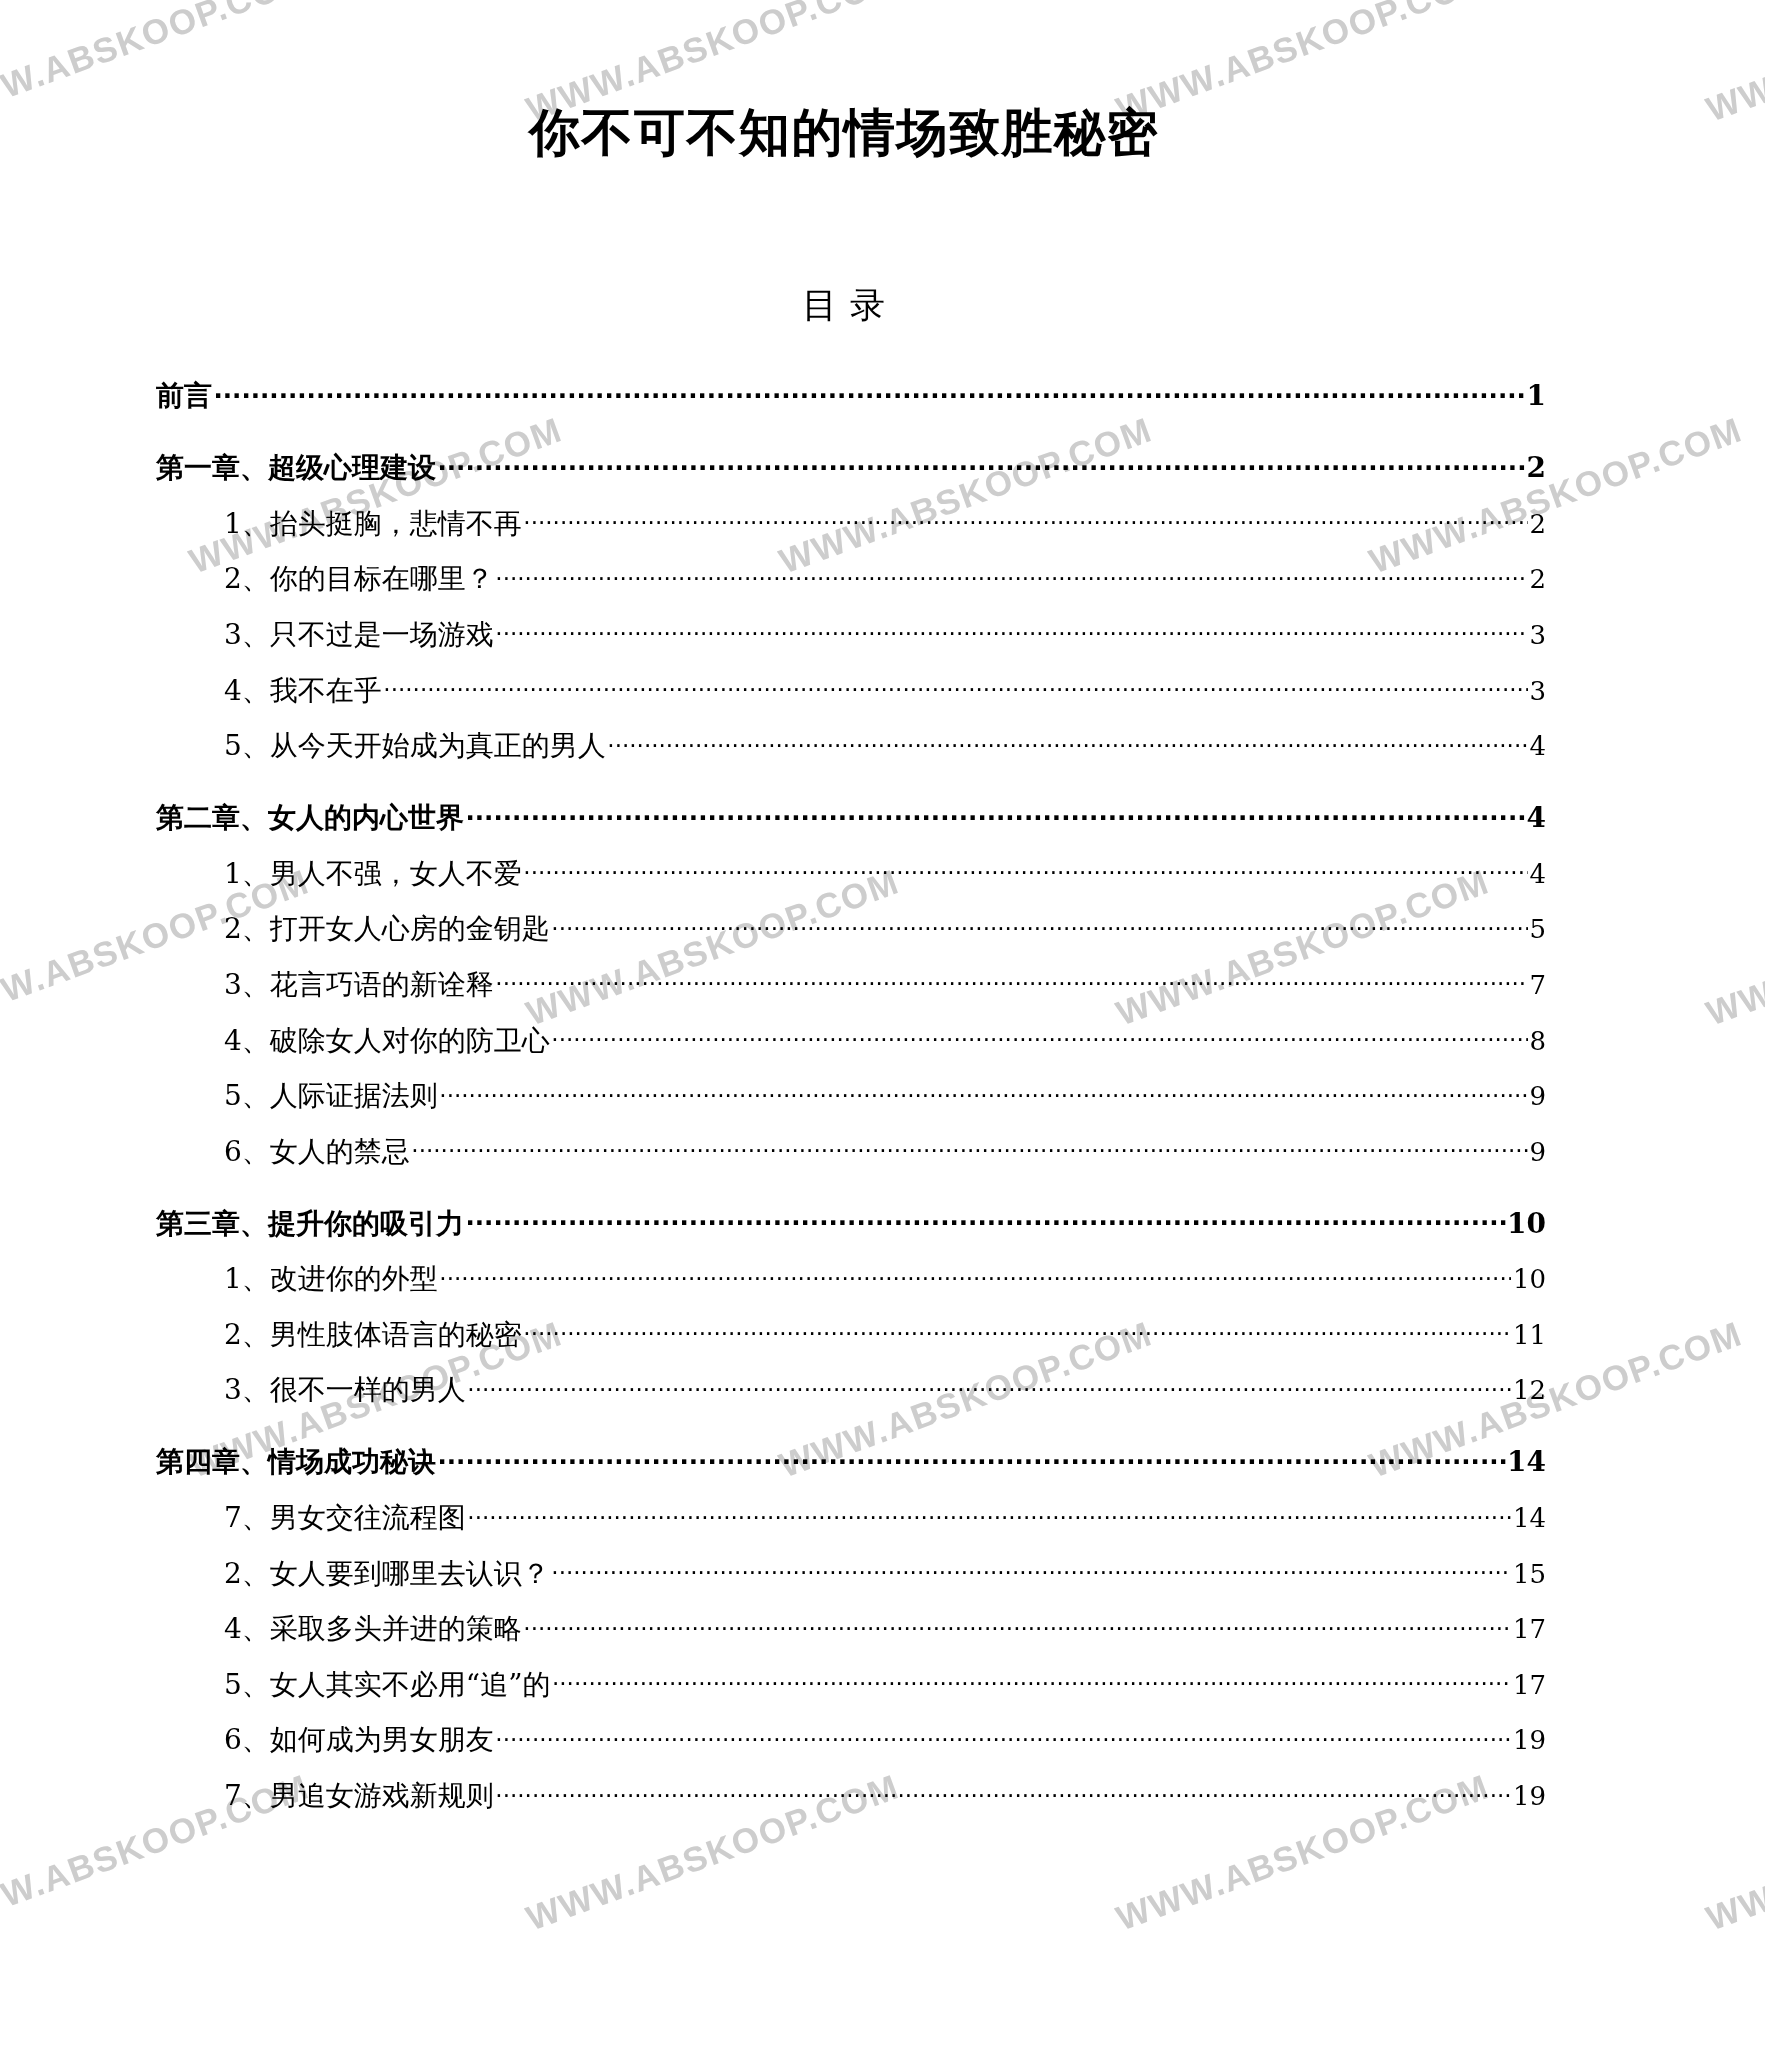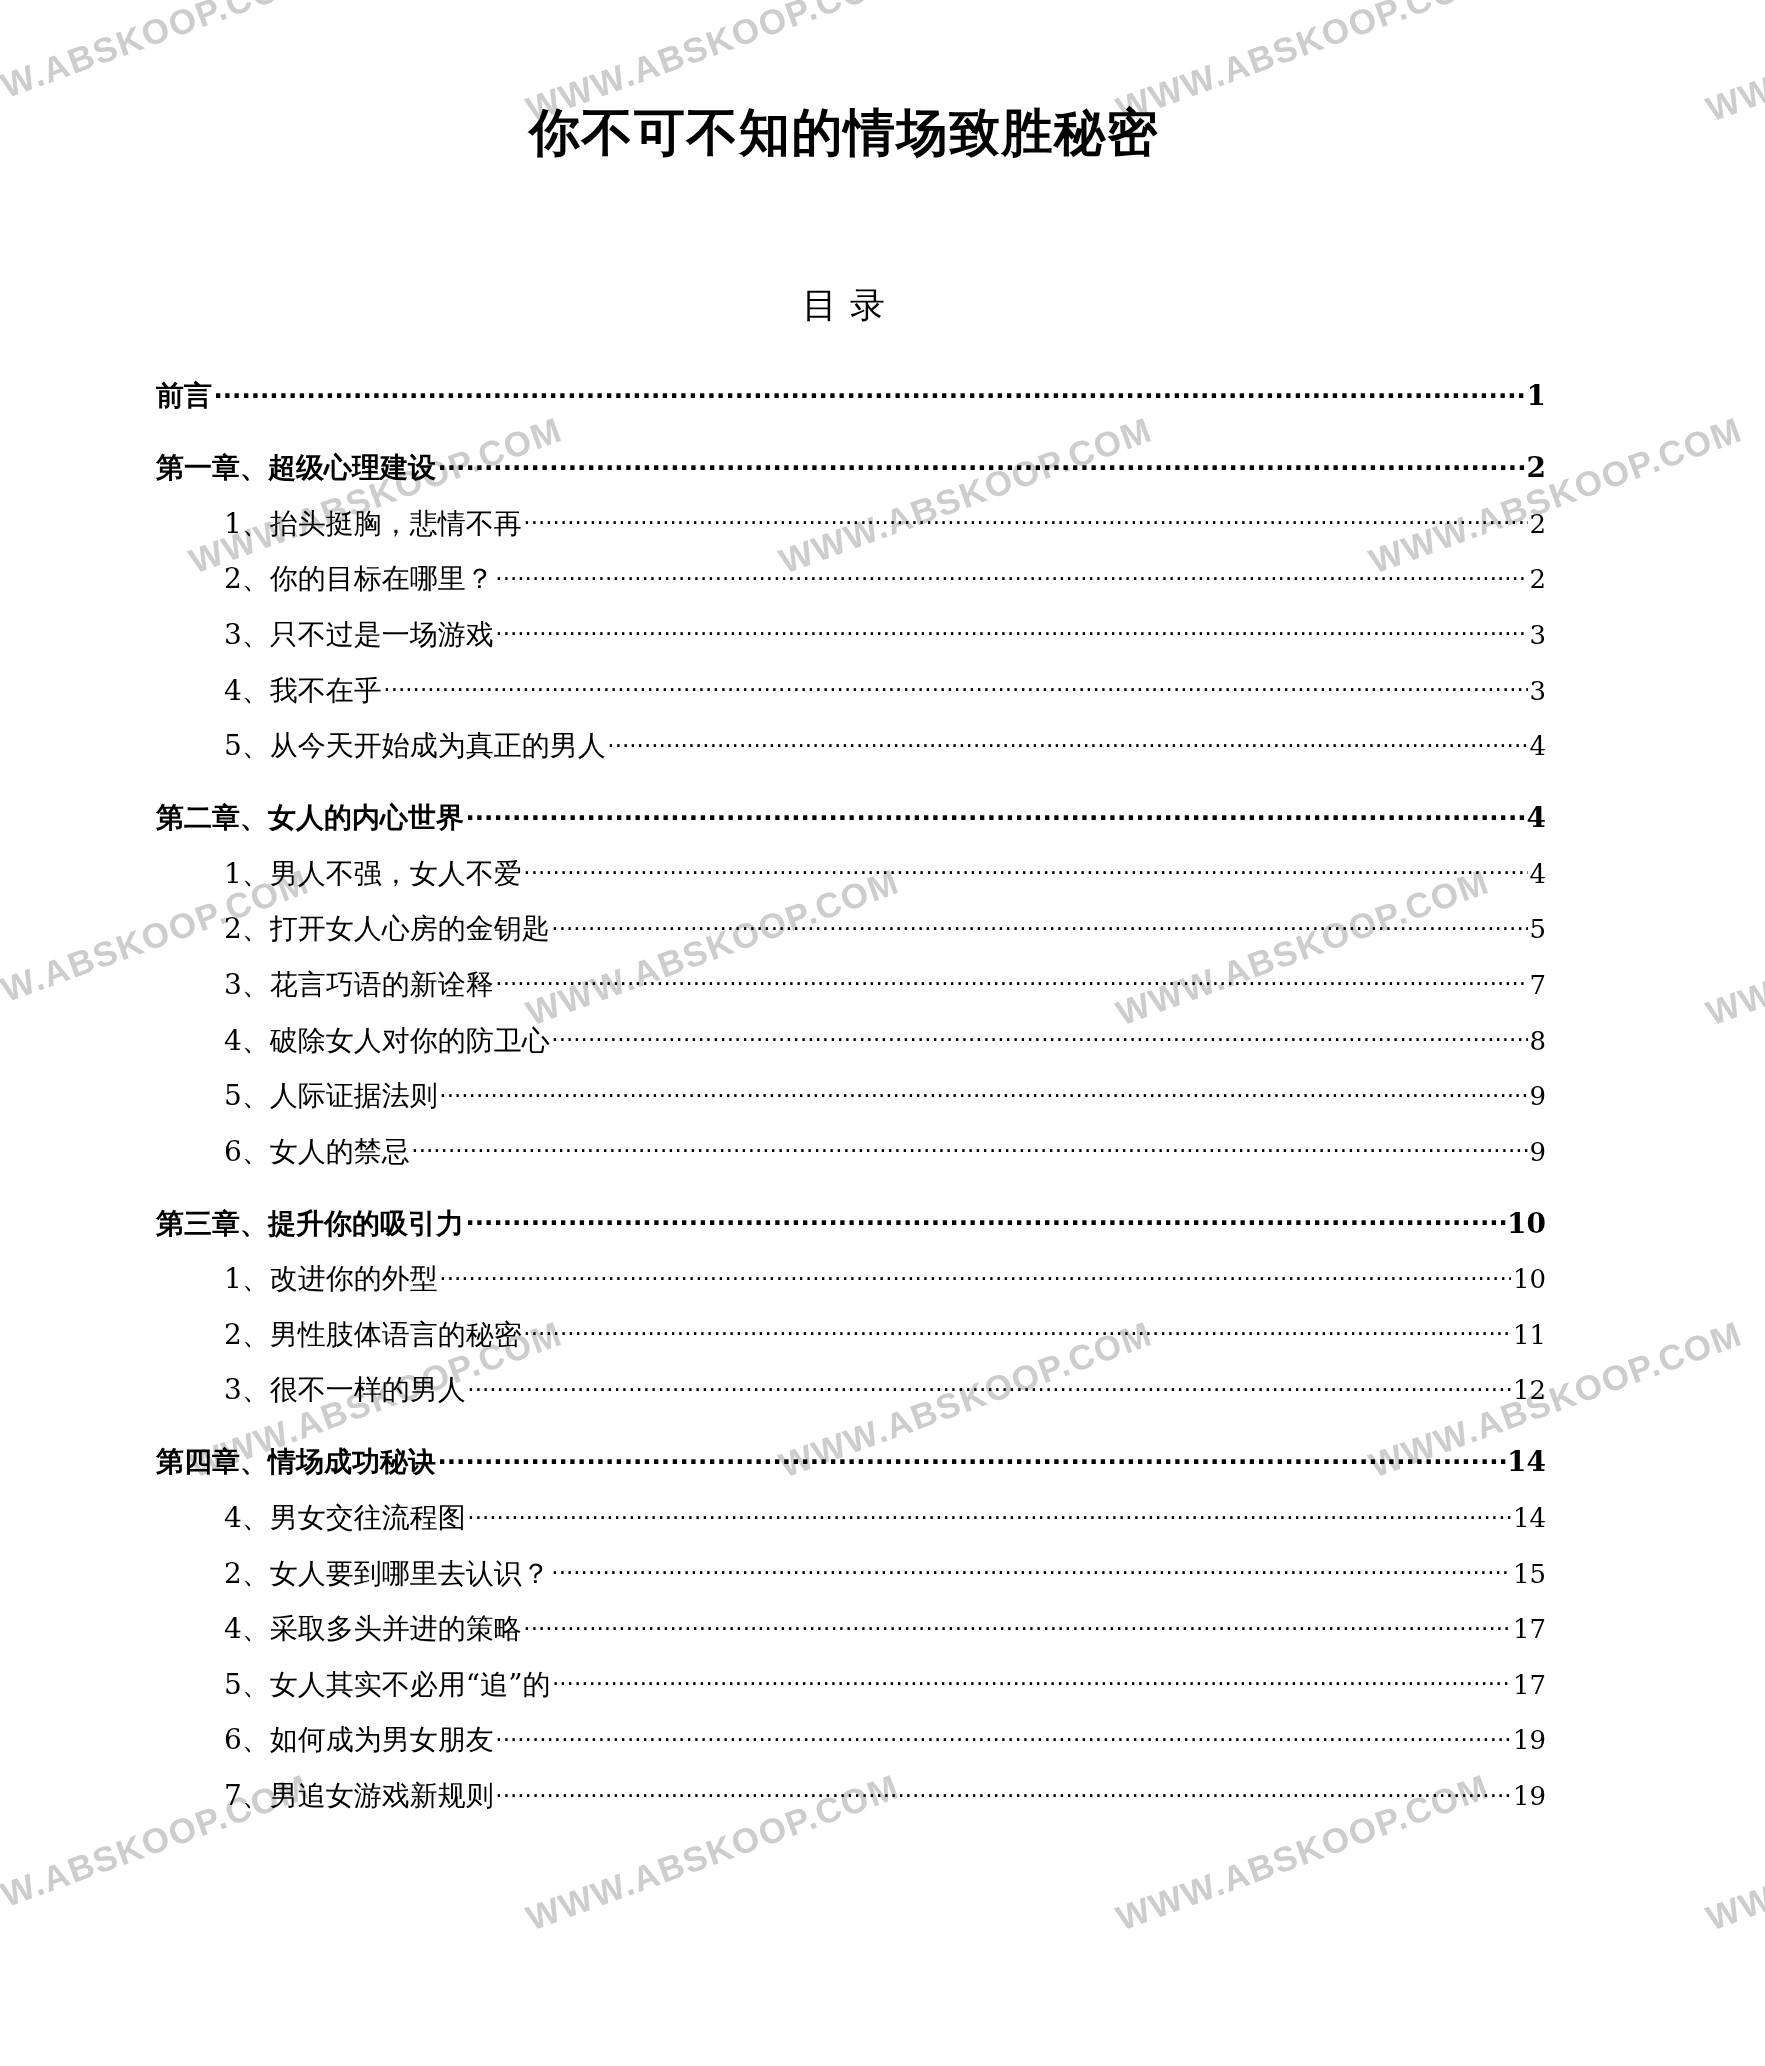--- a/index.html
+++ b/index.html
@@ -267,21 +267,21 @@
         <span class="toc-label">3、很不一样的男人</span>
         <span class="toc-leader"></span>
         <span class="toc-page">12</span>
       </li>
       <li class="toc-row level-0">
         <span class="toc-label">第四章、情场成功秘诀</span>
         <span class="toc-leader"></span>
         <span class="toc-page">14</span>
       </li>
       <li class="toc-row level-1">
-        <span class="toc-label">4、男女交往流程图</span>
+        <span class="toc-label">7、男女交往流程图</span>
         <span class="toc-leader"></span>
         <span class="toc-page">14</span>
       </li>
       <li class="toc-row level-1">
         <span class="toc-label">2、女人要到哪里去认识？</span>
         <span class="toc-leader"></span>
         <span class="toc-page">15</span>
       </li>
       <li class="toc-row level-1">
         <span class="toc-label">4、采取多头并进的策略</span>

